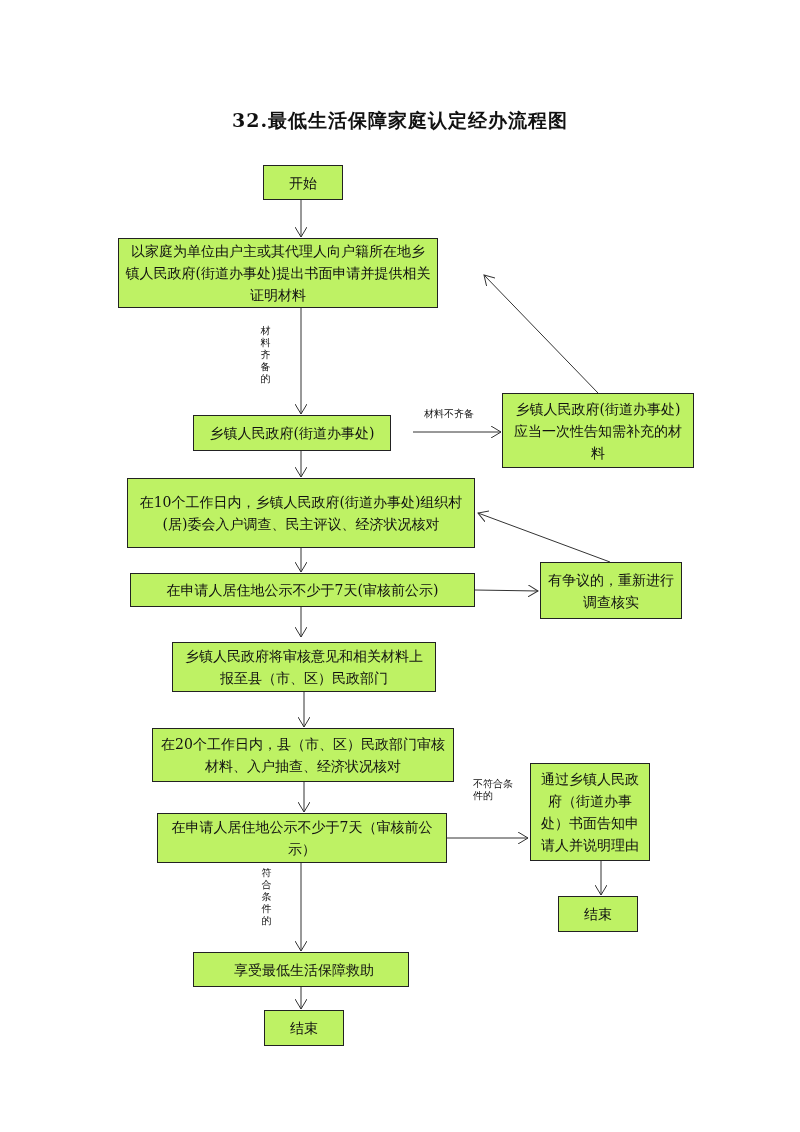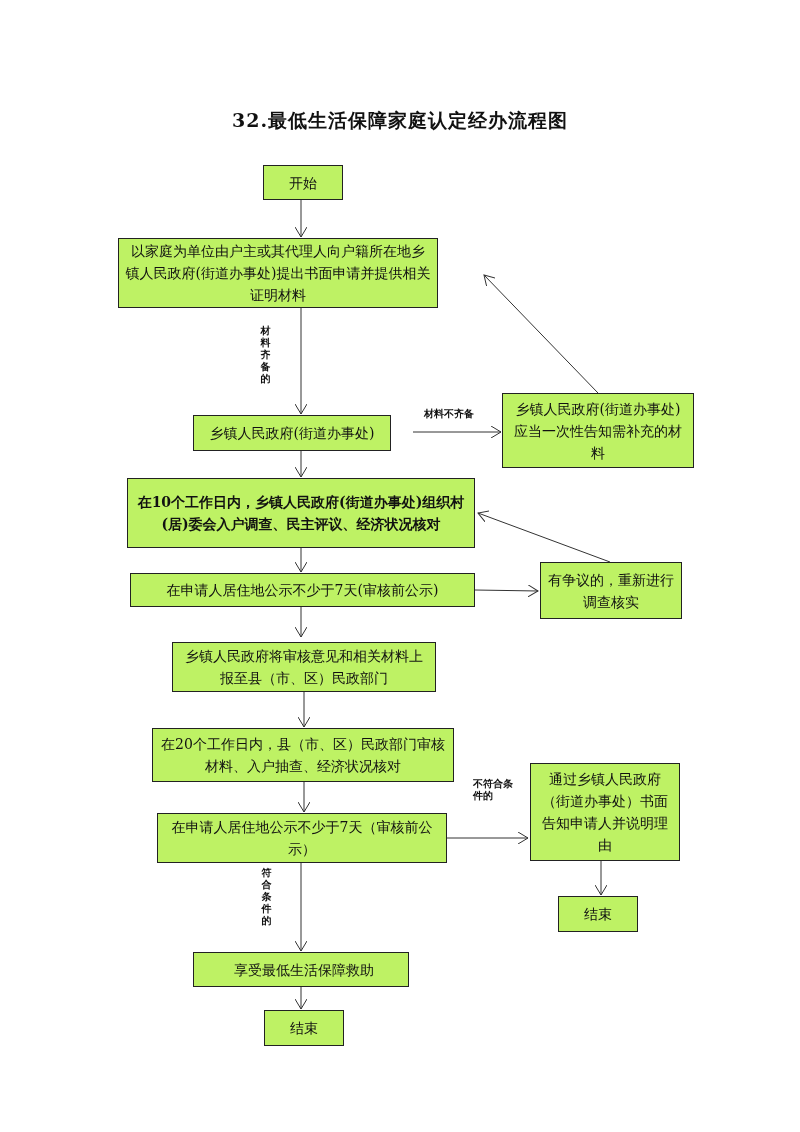--- a/index.html
+++ b/index.html
@@ -4,21 +4,21 @@
 <style>
   html, body { margin: 0; padding: 0; background: #ffffff; }
   body { width: 800px; height: 1132px; position: relative; overflow: hidden;
          font-family: "DejaVu Serif", "Liberation Serif", serif; color: #111; }
   .title { position: absolute; top: 108px; left: 0; width: 800px; text-align: center;
            font-size: 19px; font-weight: bold; letter-spacing: 1px; }
   .box { position: absolute; border: 1.5px solid #222; background: #bef264; box-sizing: border-box;
          display: flex; align-items: center; justify-content: center; text-align: center;
          font-size: 14px; line-height: 22px; padding: 2px 6px; }
   .lbl { position: absolute; font-family: "DejaVu Sans", "Liberation Sans", sans-serif;
-         font-size: 10px; font-weight: bold; line-height: 12px; color: #111; }
+         font-size: 10px; font-weight: normal; line-height: 12px; color: #111; }
   .vlbl { width: 11px; word-break: break-all; text-align: center; }
   svg.arrows { position: absolute; left: 0; top: 0; }
 </style>
 </head>
 <body>
 
 <div class="title">32.最低生活保障家庭认定经办流程图</div>
 
 <svg class="arrows" width="800" height="1132">
   <defs>
@@ -50,33 +50,33 @@
 <div class="box" style="left:118px;top:238px;width:320px;height:70px;">以家庭为单位由户主或其代理人向户籍所在地乡镇人民政府(街道办事处)提出书面申请并提供相关证明材料</div>
 
 <div class="lbl vlbl" style="left:260px;top:325px;">材料齐备的</div>
 
 <div class="box" style="left:193px;top:415px;width:198px;height:36px;">乡镇人民政府(街道办事处)</div>
 
 <div class="lbl" style="left:424px;top:408px;">材料不齐备</div>
 
 <div class="box" style="left:502px;top:393px;width:192px;height:75px;">乡镇人民政府(街道办事处)应当一次性告知需补充的材料</div>
 
-<div class="box" style="left:127px;top:478px;width:348px;height:70px;font-weight:bold;">在10个工作日内，乡镇人民政府(街道办事处)组织村(居)委会入户调查、民主评议、经济状况核对</div>
+<div class="box" style="left:127px;top:478px;width:348px;height:70px;">在10个工作日内，乡镇人民政府(街道办事处)组织村(居)委会入户调查、民主评议、经济状况核对</div>
 
 <div class="box" style="left:130px;top:573px;width:345px;height:34px;">在申请人居住地公示不少于7天(审核前公示)</div>
 
 <div class="box" style="left:540px;top:562px;width:142px;height:57px;">有争议的，重新进行调查核实</div>
 
 <div class="box" style="left:172px;top:642px;width:264px;height:50px;">乡镇人民政府将审核意见和相关材料上报至县（市、区）民政部门</div>
 
 <div class="box" style="left:152px;top:728px;width:302px;height:54px;">在20个工作日内，县（市、区）民政部门审核材料、入户抽查、经济状况核对</div>
 
 <div class="lbl" style="left:473px;top:778px;width:40px;">不符合条件的</div>
 
-<div class="box" style="left:530px;top:763px;width:150px;height:98px;">通过乡镇人民政府（街道办事处）书面告知申请人并说明理由</div>
+<div class="box" style="left:530px;top:763px;width:120px;height:98px;">通过乡镇人民政府（街道办事处）书面告知申请人并说明理由</div>
 
 <div class="box" style="left:157px;top:813px;width:290px;height:50px;">在申请人居住地公示不少于7天（审核前公示）</div>
 
 <div class="lbl vlbl" style="left:261px;top:867px;">符合条件的</div>
 
 <div class="box" style="left:558px;top:896px;width:80px;height:36px;">结束</div>
 
 <div class="box" style="left:193px;top:952px;width:216px;height:35px;padding-left:12px;">享受最低生活保障救助</div>
 
 <div class="box" style="left:264px;top:1010px;width:80px;height:36px;">结束</div>

